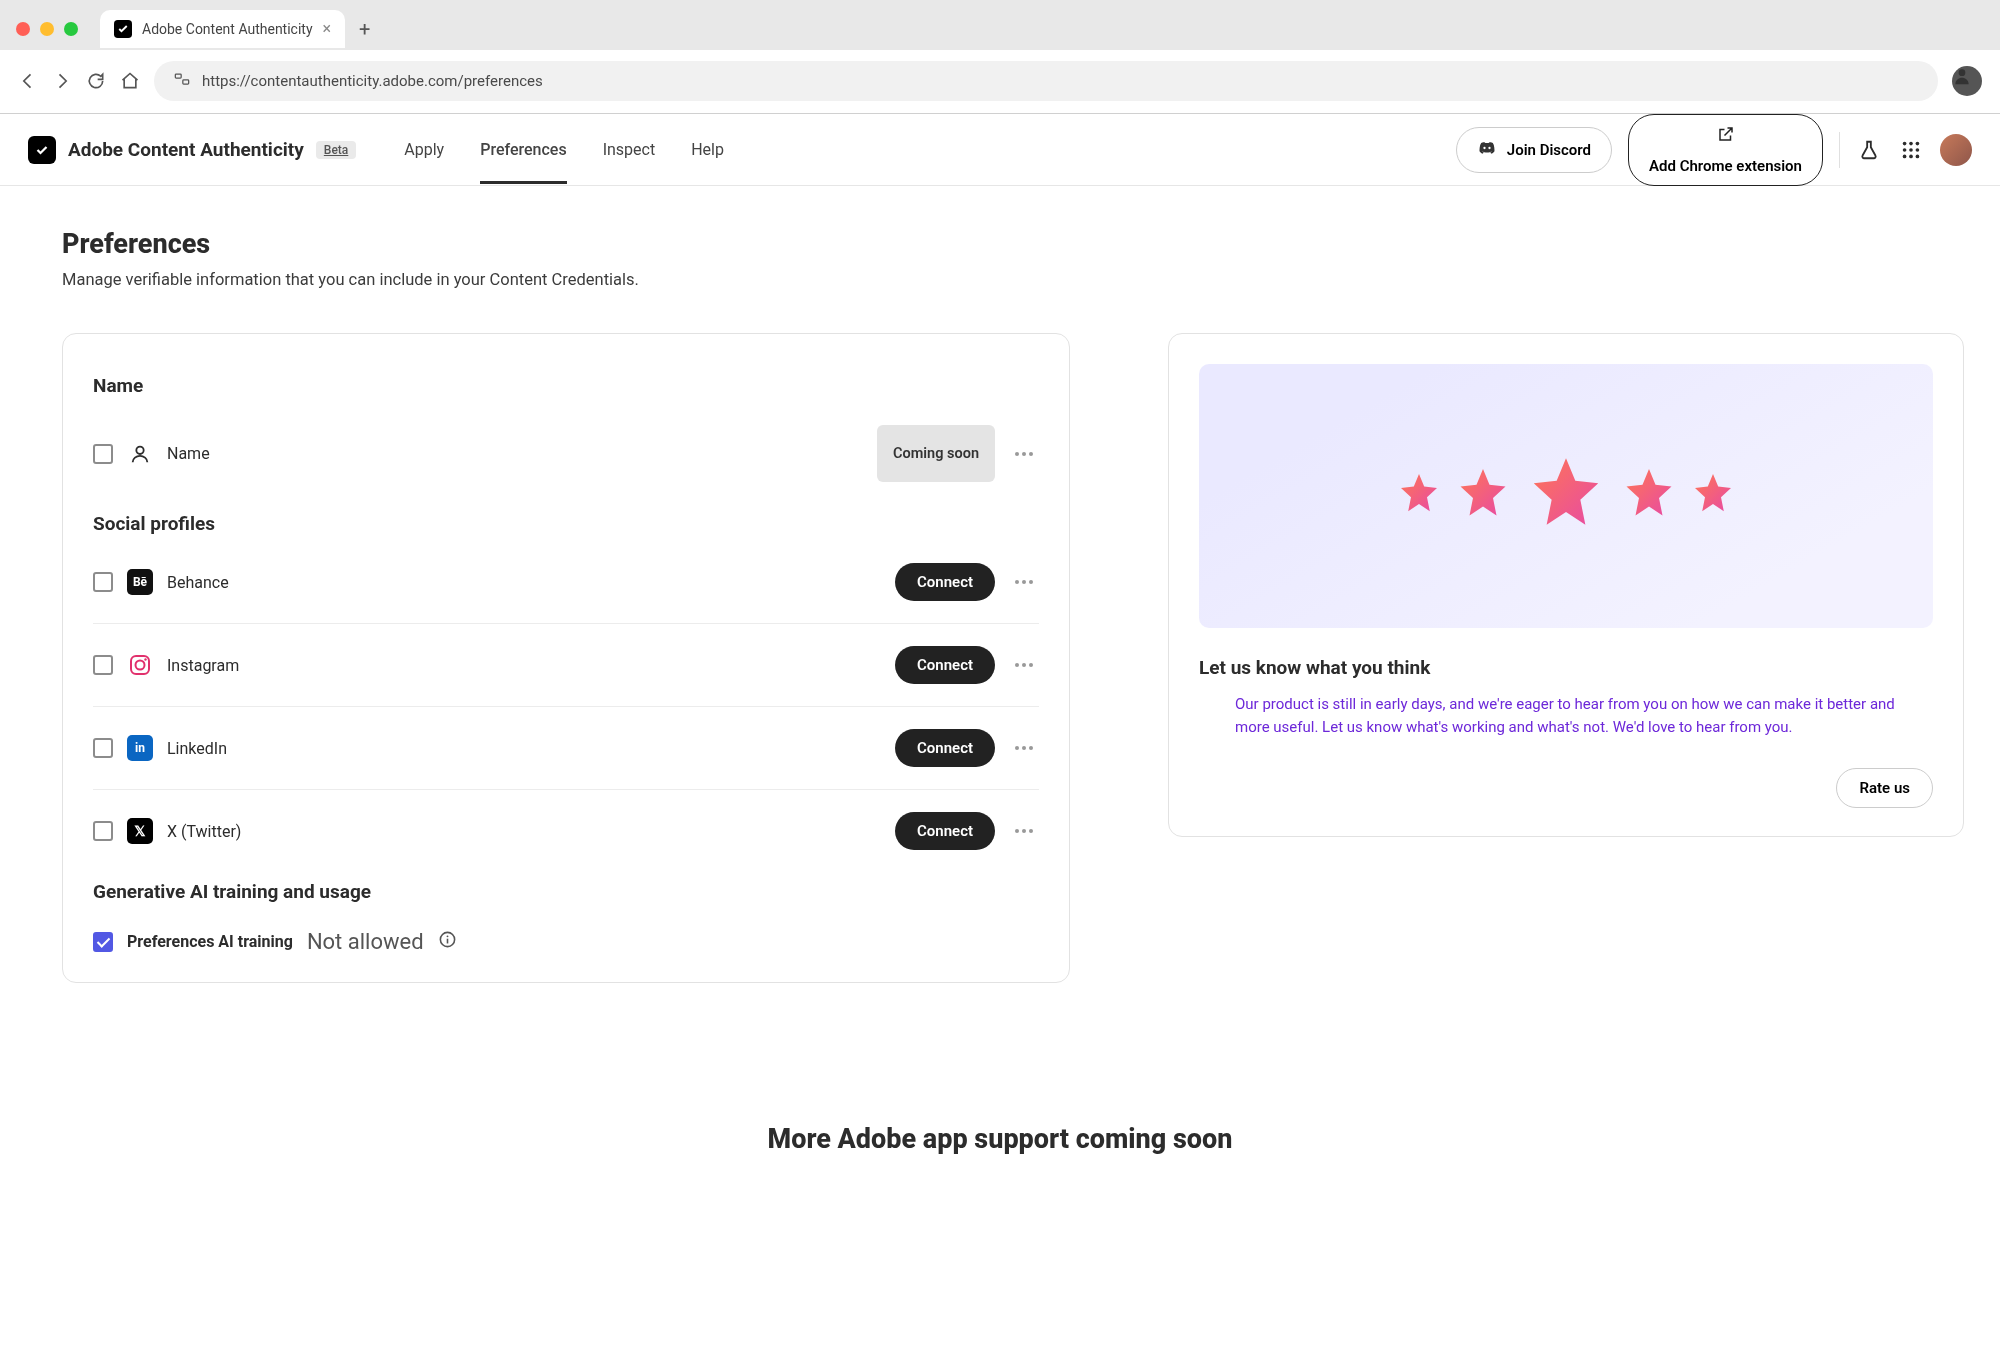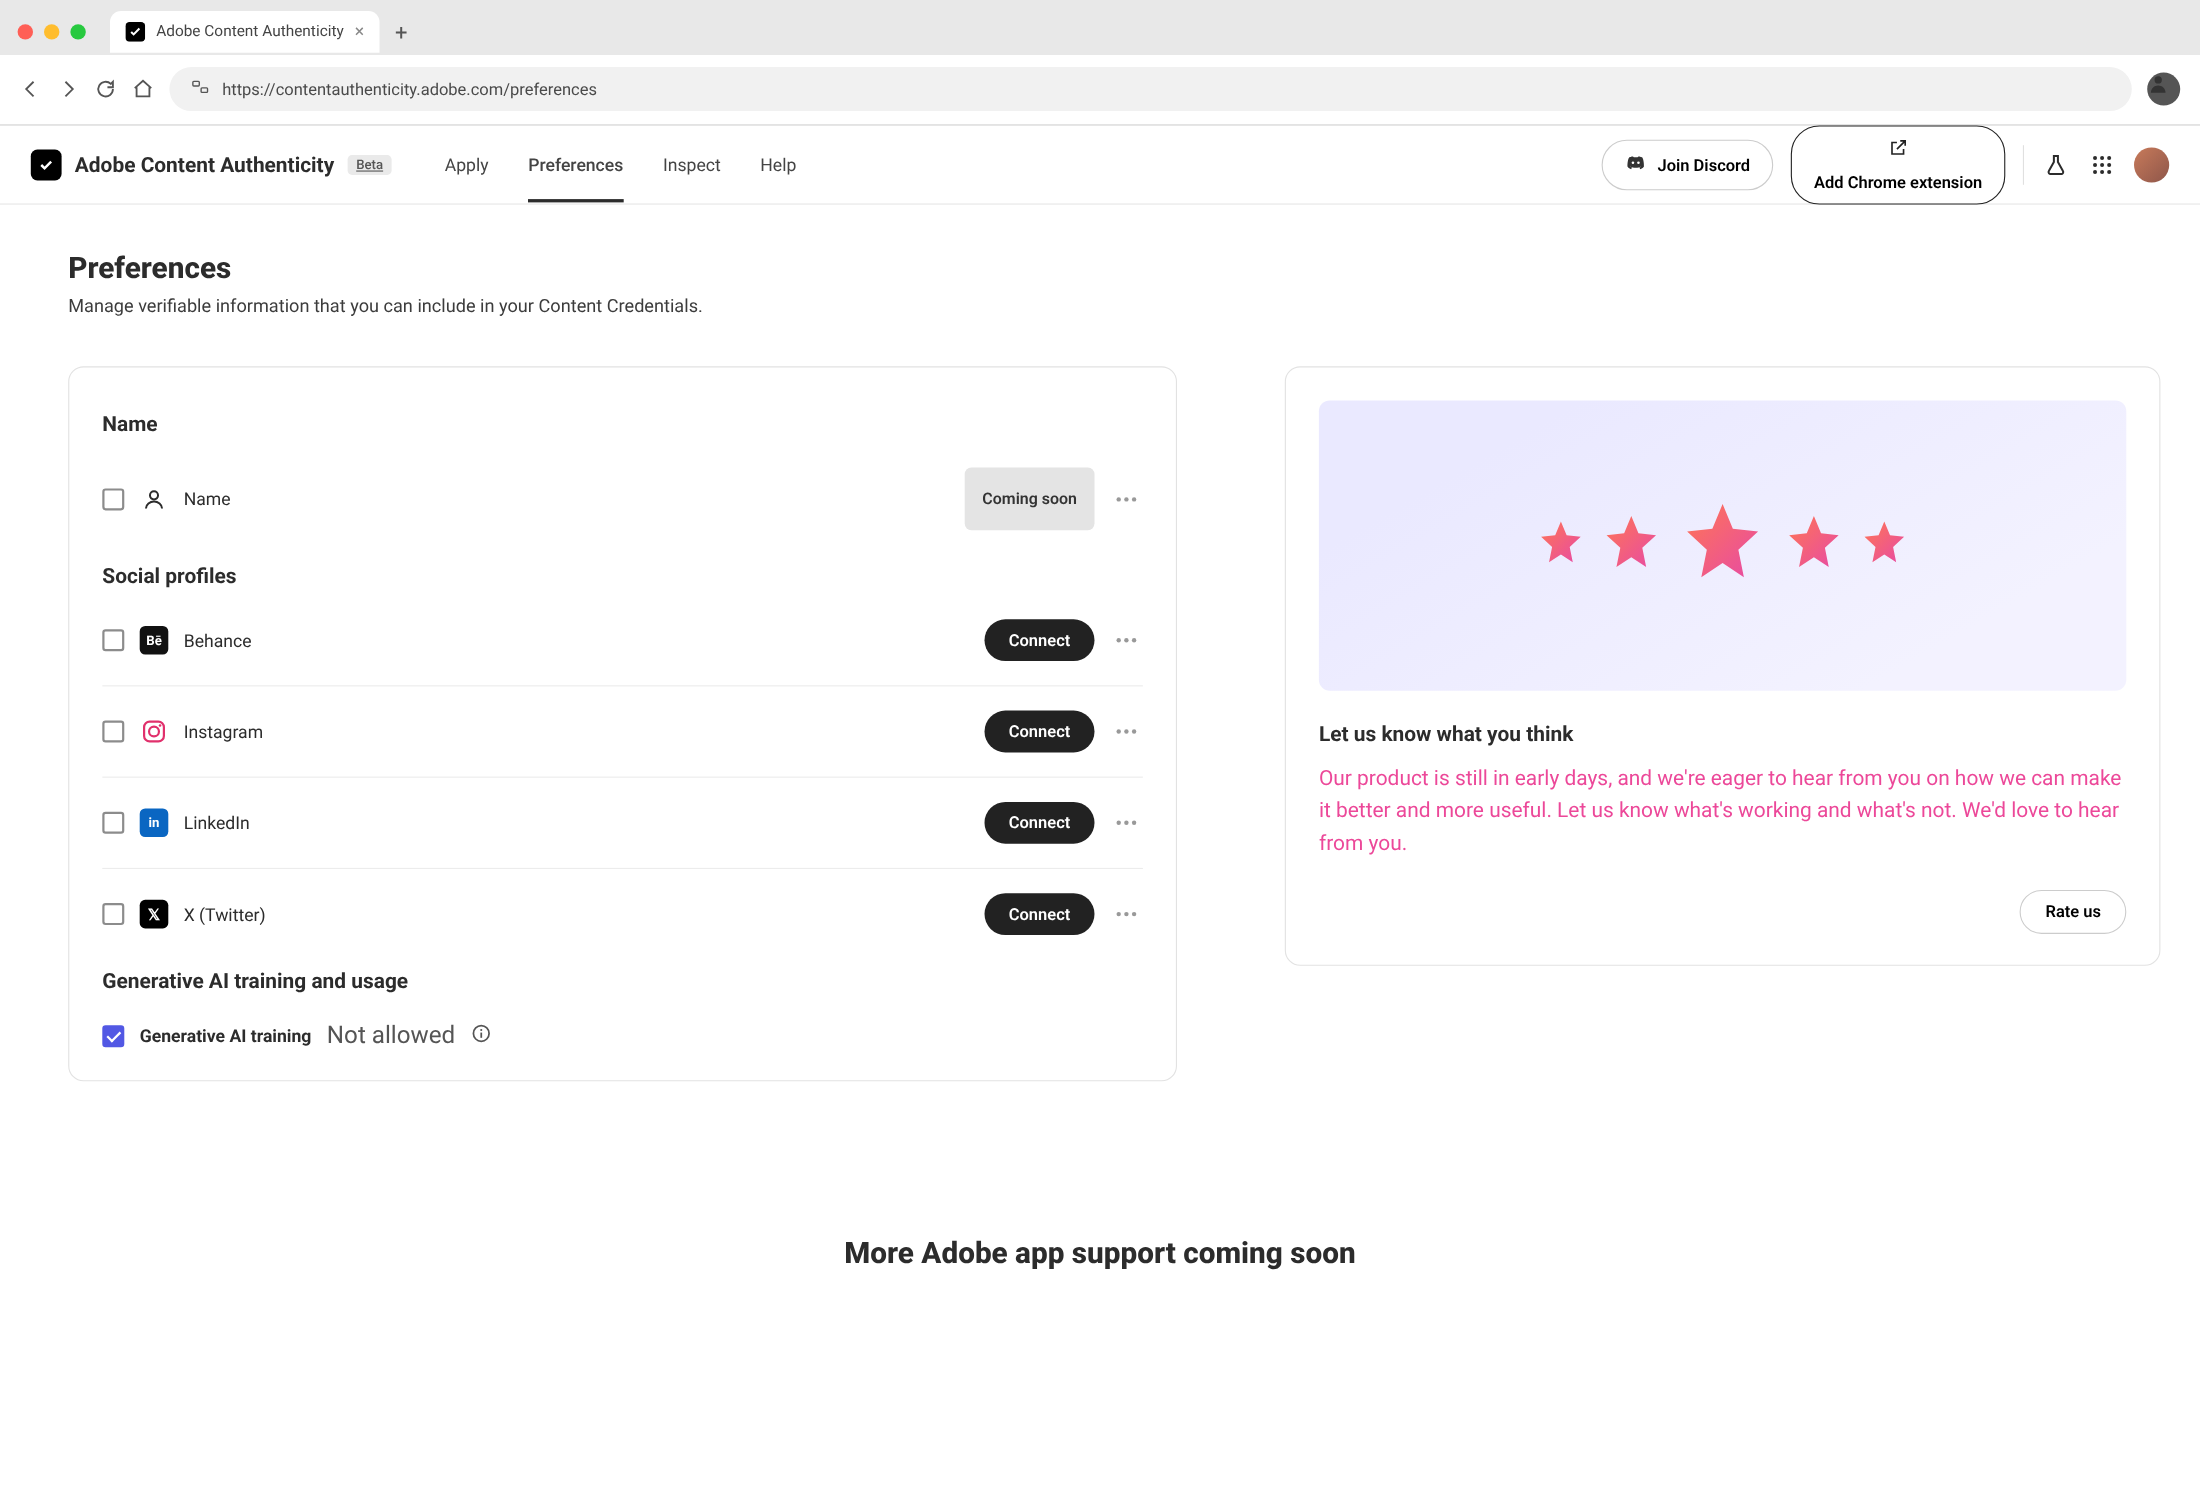--- a/index.html
+++ b/index.html
@@ -56,21 +56,21 @@
     .dots span {width:4px;height:4px;border-radius:50%;background:#999;}
     .section-block {margin-top:10px;}
     .section-block + .section-block {margin-top:8px;}
     .ai-row {display:flex;align-items:center;gap:14px;padding-top:20px;}
     .ai-label-strong {font-weight:700;font-size:16px;}
     .ai-status {color:#555;font-size:22px;}
     .feedback-image {height:264px;background:linear-gradient(150deg,#eae9ff 20%,#f3f2ff 80%);border-radius:10px;display:flex;align-items:center;justify-content:center;gap:10px;margin-bottom:28px;}
     .star {display:inline-block;}
     .star svg path {fill:url(#starGrad);}
     .feedback-title {font-size:19px;font-weight:700;margin-bottom:14px;}
-    .feedback-text {font-size:19px;color:#ec4899;line-height:1.55;margin-bottom:28px;}
+    .feedback-text {font-size:15px;color:#6d28d9;line-height:1.55;margin-bottom:28px;margin-left:36px;}
     .rate-btn {border:1.5px solid #ccc;background:#fff;border-radius:26px;padding:10px 22px;font-size:15px;font-weight:600;float:right;cursor:pointer;}
     .clearfix::after{content:"";display:table;clear:both;}
     .footer-heading {text-align:center;font-size:27px;font-weight:800;margin-top:140px;}
     .scaler {width:2000px;height:1369px;transform-origin:top left;}
   </style>
 </head>
 <body>
 
 <svg width="0" height="0" style="position:absolute">
   <defs>
@@ -275,21 +275,21 @@
                 <span></span>
                 <span></span>
               </span>
         </div>
       </div>
 
       <div class="section-block">
         <div class="section-title">Generative AI training and usage</div>
         <div class="ai-row">
           <span class="checkbox checked"></span>
-          <span class="ai-label-strong">Generative AI training</span>
+          <span class="ai-label-strong">Preferences AI training</span>
           <span class="ai-status">Not allowed</span>
           <span><svg viewBox="0 0 24 24" width="19" height="19">
                   <circle cx="12" cy="12" r="9" stroke="#555" stroke-width="2" fill="none"></circle>
                   <circle cx="12" cy="8" r="1.2" fill="#555"></circle>
                   <rect x="11" y="11" width="2" height="6" fill="#555"></rect>
                 </svg></span>
         </div>
       </div>
     </div>
 

